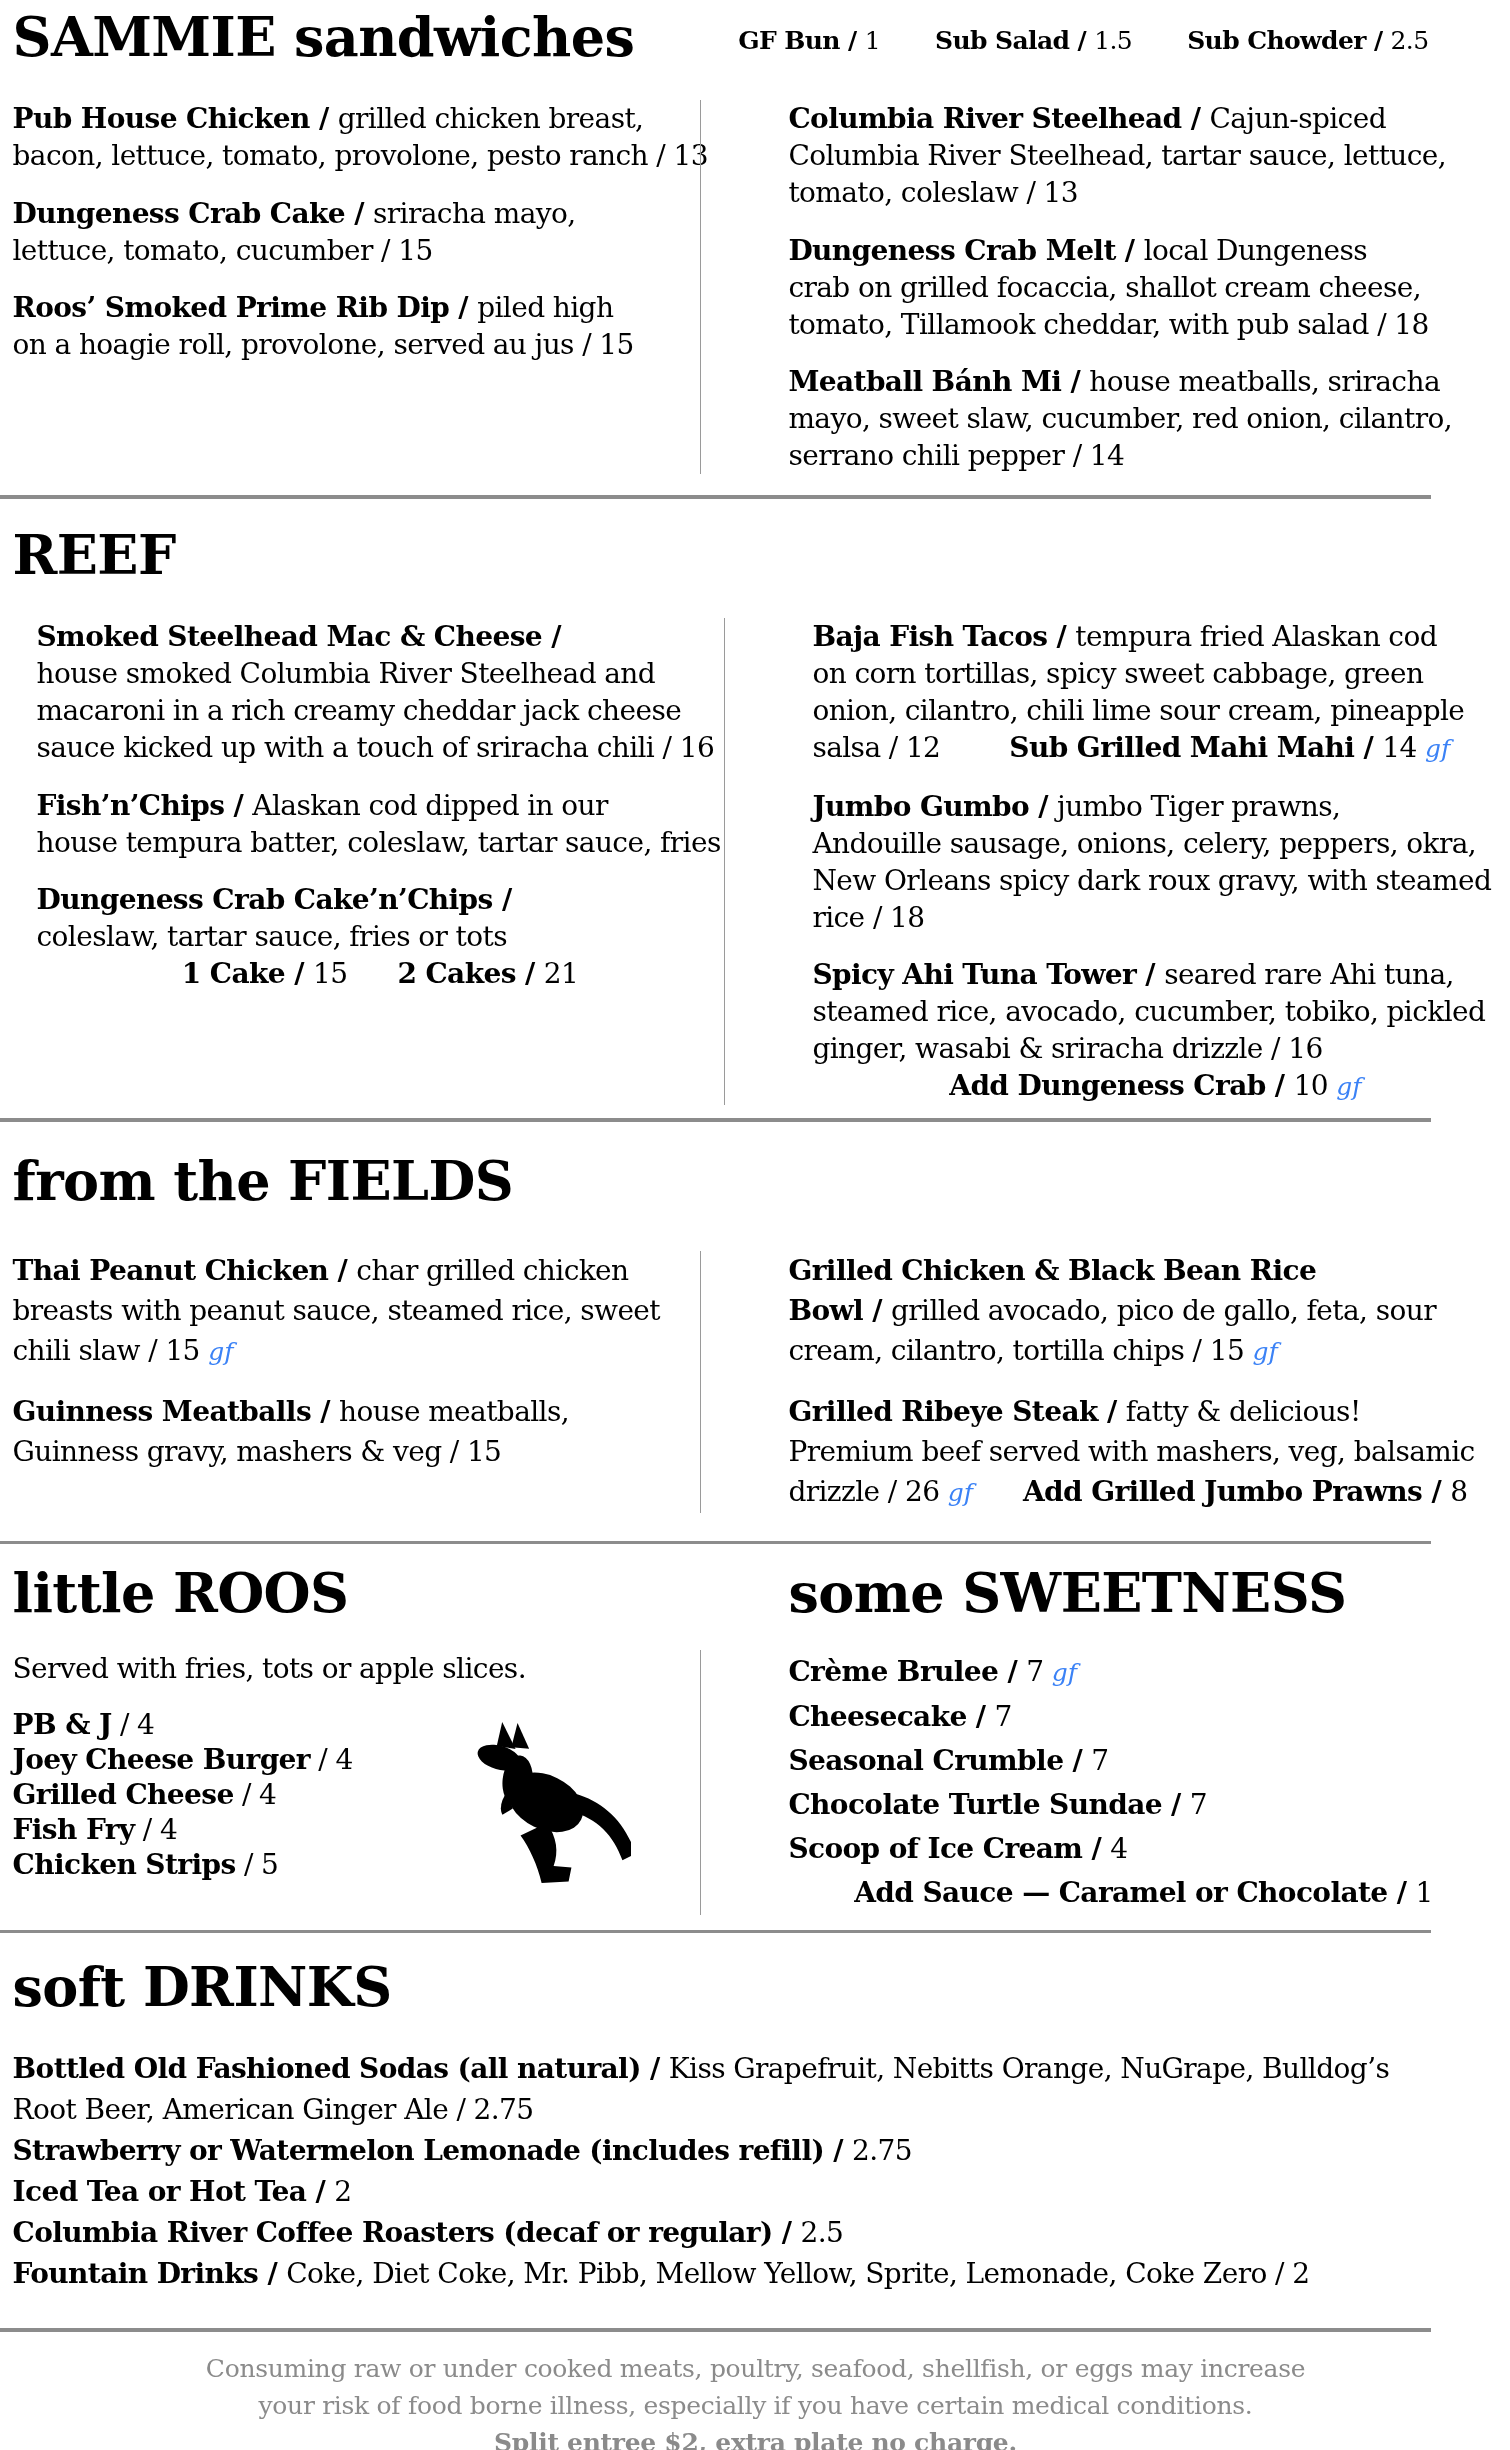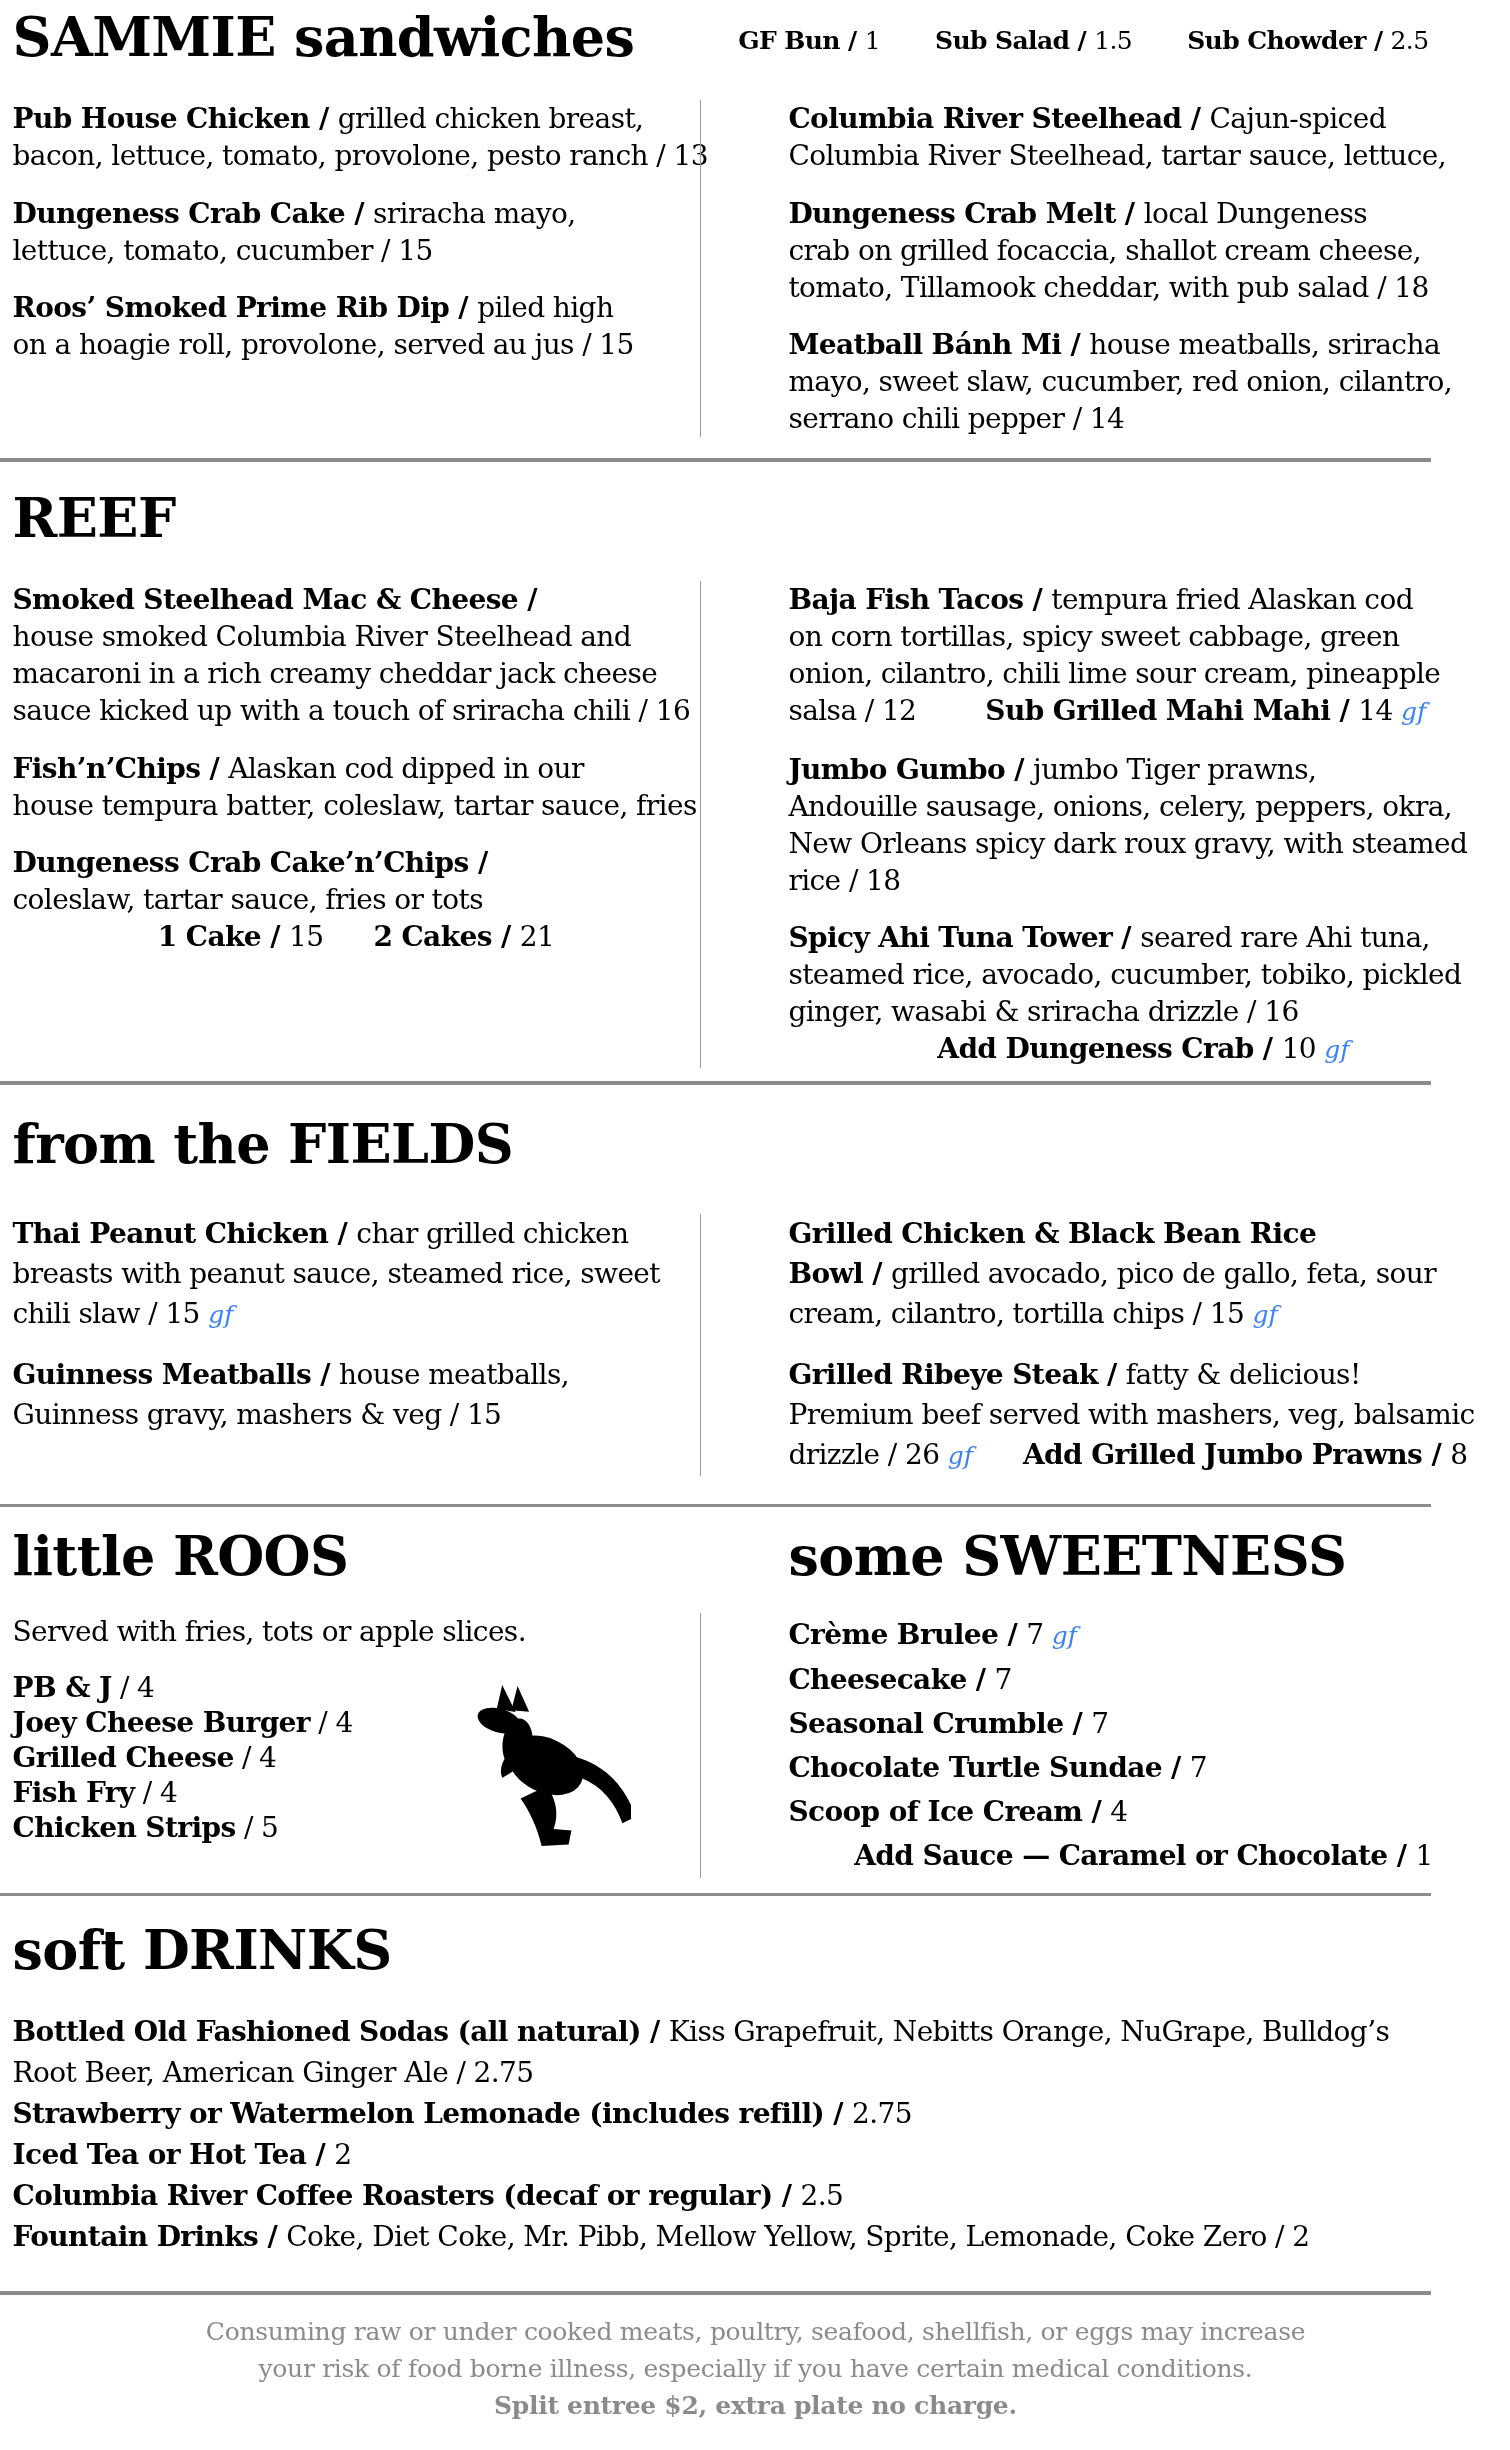--- a/index.html
+++ b/index.html
@@ -39,21 +39,21 @@
   .seg-sp{display:inline-block;width:50px;}
   .seg-spl{display:inline-block;width:69px;}
   .rule{
     border:none;height:3.7px;background:#8c8c8c;
     width:1431px;margin:0 0 0 -12.5px;
   }
   
   .sec-sammie .cols{margin-top:32px;--lh:37px;--gap:20.6px;}
   .hr-sammie{margin-top:20.6px;}
   .sec-reef .sec-head{margin-top:25.6px;}
-  .sec-reef .cols{margin-top:32px;--lh:37px;--gap:20.6px;}
+  .sec-reef .cols{margin-top:32px;margin-left:24px;--lh:37px;--gap:20.6px;}
   .hr-reef{margin-top:13px;}
   .sec-fields .sec-head{margin-top:27.4px;}
   .sec-fields .cols{margin-top:39px;--lh:40px;--gap:20.6px;}
   .hr-fields{margin-top:27.4px;}
   .sec-roos .dual-head{display:flex;margin-top:18px;}
   .dh-left{width:776px;flex:none;}
   .dh-right{flex:1;min-width:0;}
   .sec-roos .cols{margin-top:25.6px;}
   .roos-note{--lh:37px;margin-bottom:20px;}
   .roos-flex{display:flex;align-items:center;}
@@ -99,20 +99,21 @@
               <div class="line"><span class="seg-d">on a hoagie roll, provolone, served au jus / 15</span></div>
             </div>
           </div>
         </div>
         <div class="vrule"></div>
         <div class="col-r">
           <div>
             <div class="item">
               <div class="line"><span class="seg-n">Columbia River Steelhead / </span><span class="seg-d">Cajun-spiced</span></div>
               <div class="line"><span class="seg-d">Columbia River Steelhead, tartar sauce, lettuce,</span></div>
+              <div class="line"><span class="seg-d">tomato, coleslaw / 13</span></div>
             </div>
             <div class="item">
               <div class="line"><span class="seg-n">Dungeness Crab Melt / </span><span class="seg-d">local Dungeness</span></div>
               <div class="line"><span class="seg-d">crab on grilled focaccia, shallot cream cheese,</span></div>
               <div class="line"><span class="seg-d">tomato, Tillamook cheddar, with pub salad / 18</span></div>
             </div>
             <div class="item">
               <div class="line"><span class="seg-n">Meatball Bánh Mi / </span><span class="seg-d">house meatballs, sriracha</span></div>
               <div class="line"><span class="seg-d">mayo, sweet slaw, cucumber, red onion, cilantro,</span></div>
               <div class="line"><span class="seg-d">serrano chili pepper / 14</span></div>

